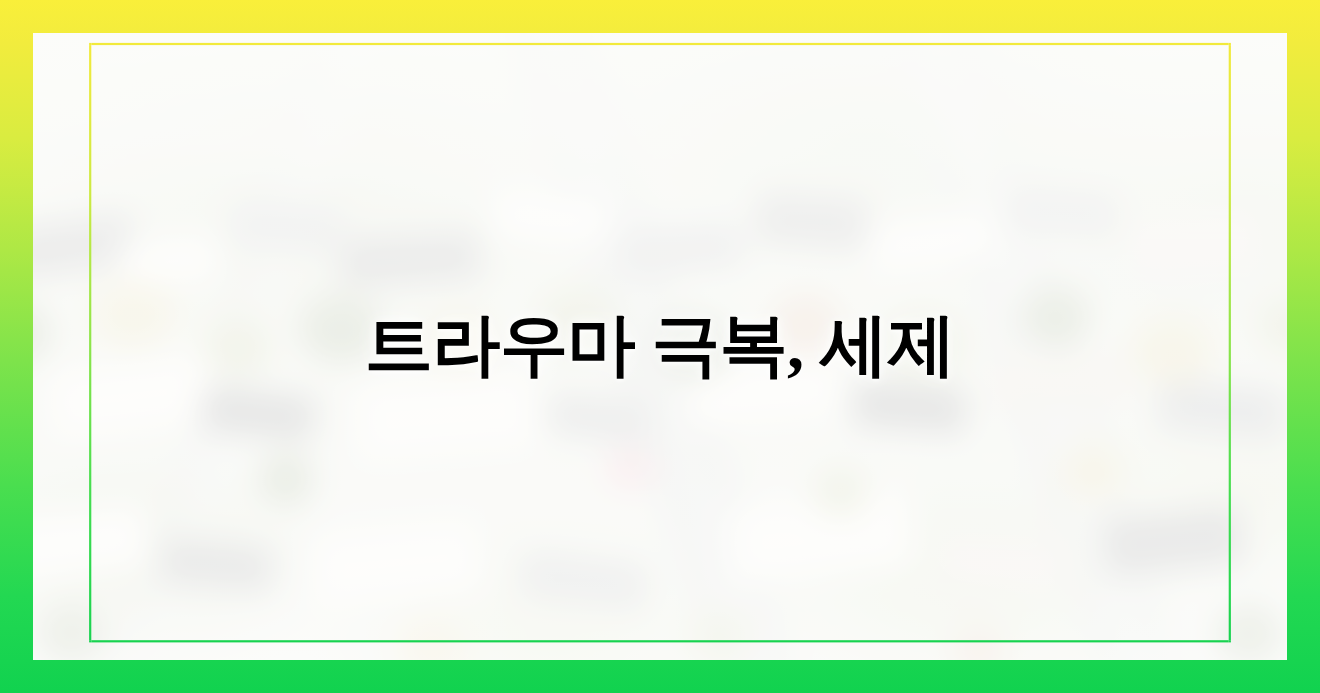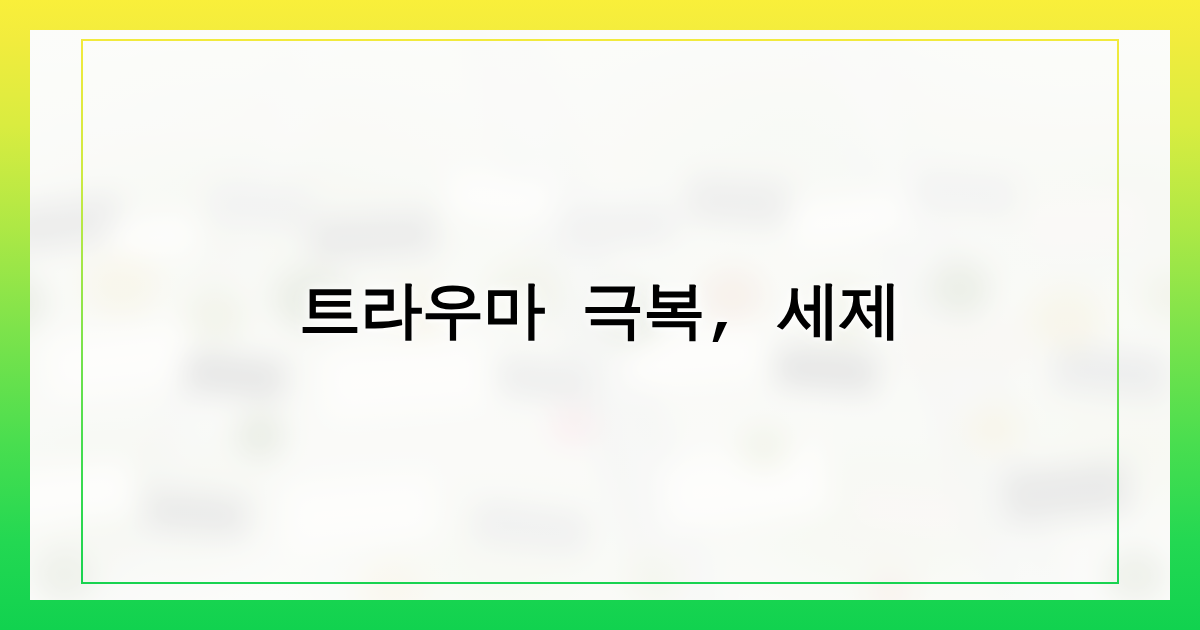--- a/index.html
+++ b/index.html
@@ -146,21 +146,21 @@
     right: 0;
     top: 50%;
     transform: translateY(-50%);
     text-align: center;
     padding: 0 90px;
     box-sizing: border-box;
   }
 
   .title-line {
     display: block;
-    font-family: Liberation Mono, monospace;
+    font-family: Liberation Serif, serif;
     font-weight: 700;
     font-size: 62px;
     line-height: 1.30;
     letter-spacing: -0.5px;
     color: #000000;
     text-shadow:
        0 0 10px rgba(255,255,255,0.95),
        0 0 22px rgba(255,255,255,0.85),
        0 2px 3px rgba(255,255,255,0.7);
     white-space: nowrap;

